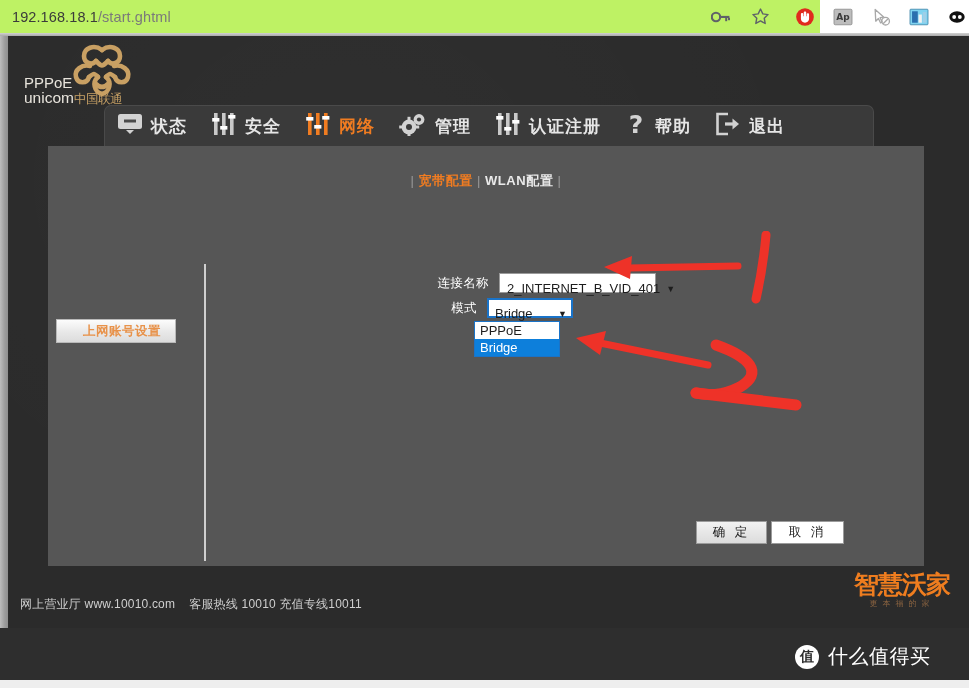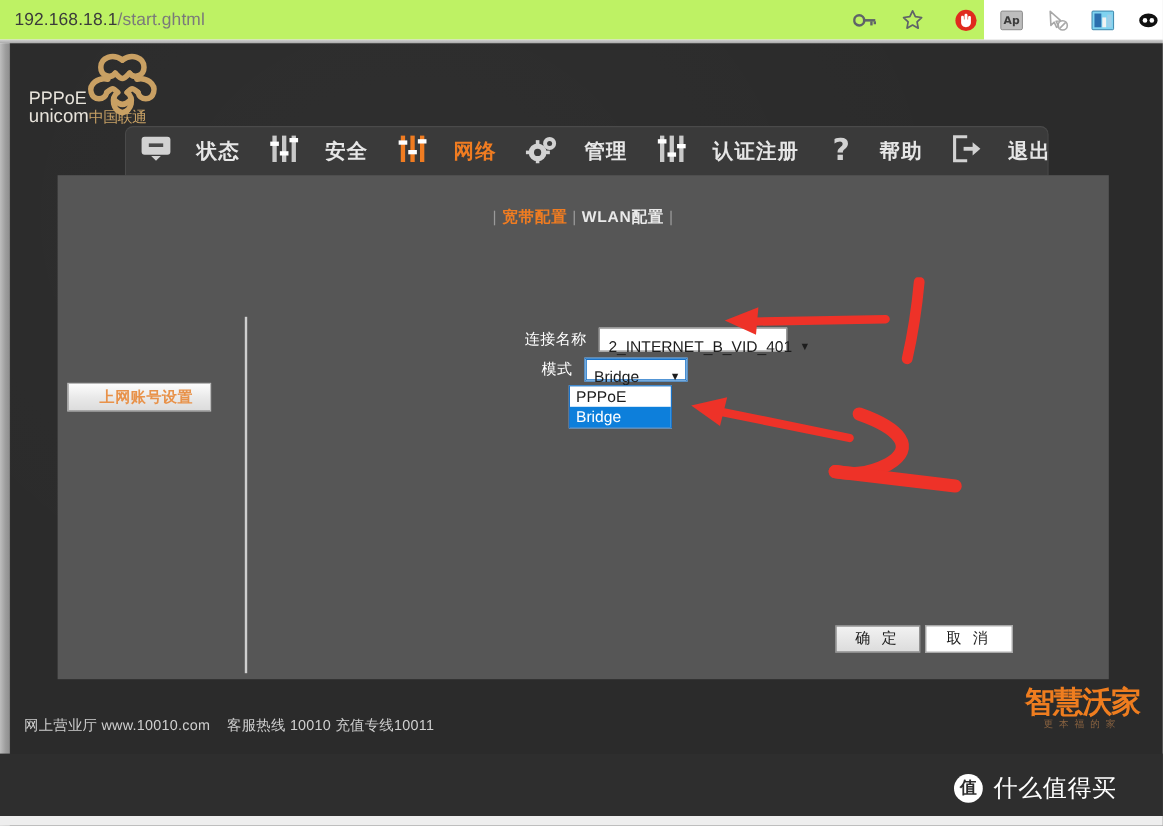--- a/index.html
+++ b/index.html
@@ -117,21 +117,21 @@
     border-top-right-radius: 7px;
     border: 1px solid #4a4a4a;
     border-bottom: none;
     display: flex;
     align-items: center;
     box-sizing: border-box;
   }
   .nav-item {
     display: flex;
     align-items: center;
-    gap: 21px;
+    gap: 8px;
     padding: 0 12px;
     height: 39px;
     cursor: pointer;
   }
   .nav-label {
     font-size: 17px;
     font-weight: bold;
     color: #e6e6e6;
     letter-spacing: 1px;
     white-space: nowrap;

